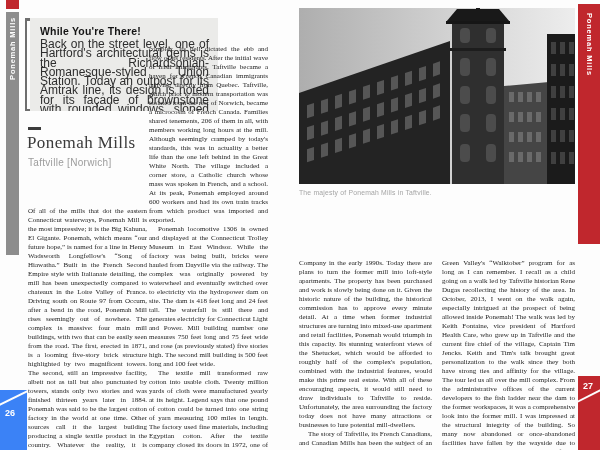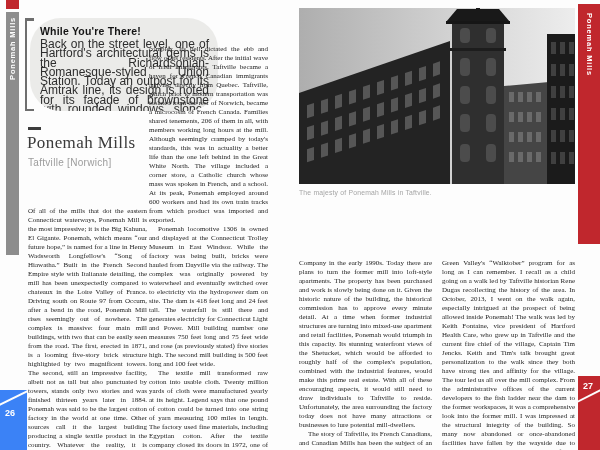--- a/index.html
+++ b/index.html
@@ -13,21 +13,21 @@
   .vbar-right { position:absolute; left:578px; top:4px; width:22px; height:240px; background:#c0272d;
                 display:flex; flex-direction:column; align-items:center; }
   .vtext { font-family:"Liberation Sans", sans-serif; font-weight:bold; font-size:7.5px; color:#ffffff;
            letter-spacing:.8px; writing-mode:vertical-rl; white-space:nowrap; }
   .vbar-left .vtext { transform:rotate(180deg); margin-top:5px; }
   .vbar-right .vtext { margin-top:9px; }
 
   
   .while-box { position:absolute; left:30px; top:18px; width:188px; height:93px; background:#ebebe9;
                font-family:"Liberation Sans", sans-serif; padding:7px 9px 0 10px; box-sizing:border-box;
-               overflow:hidden;border-radius:31px; }
+               overflow:hidden; }
   .while-title { font-size:10.5px; font-weight:bold; color:#141414; margin:0 0 3px 0; letter-spacing:.2px; }
   .while-body { font-size:12px; line-height:9.3px; color:#2d2d2d; margin:0; text-align:justify; }
   .bracket { position:absolute; left:25px; top:18px; width:9px; height:93px; border-left:2.5px solid #6e6e6e;
              box-sizing:border-box; }
   .bracket::before, .bracket::after { content:""; position:absolute; left:0; width:7px; height:2.5px; background:#6e6e6e; }
   .bracket::before { top:0; } .bracket::after { bottom:0; }
 
   .section-rule { position:absolute; left:28px; top:127px; width:13px; height:3px; background:#3c3c3c; }
   .article-title { position:absolute; left:27px; top:133px; font-size:17px; font-weight:normal;
                    color:#3a3a3a; letter-spacing:.4px; margin:0; }

